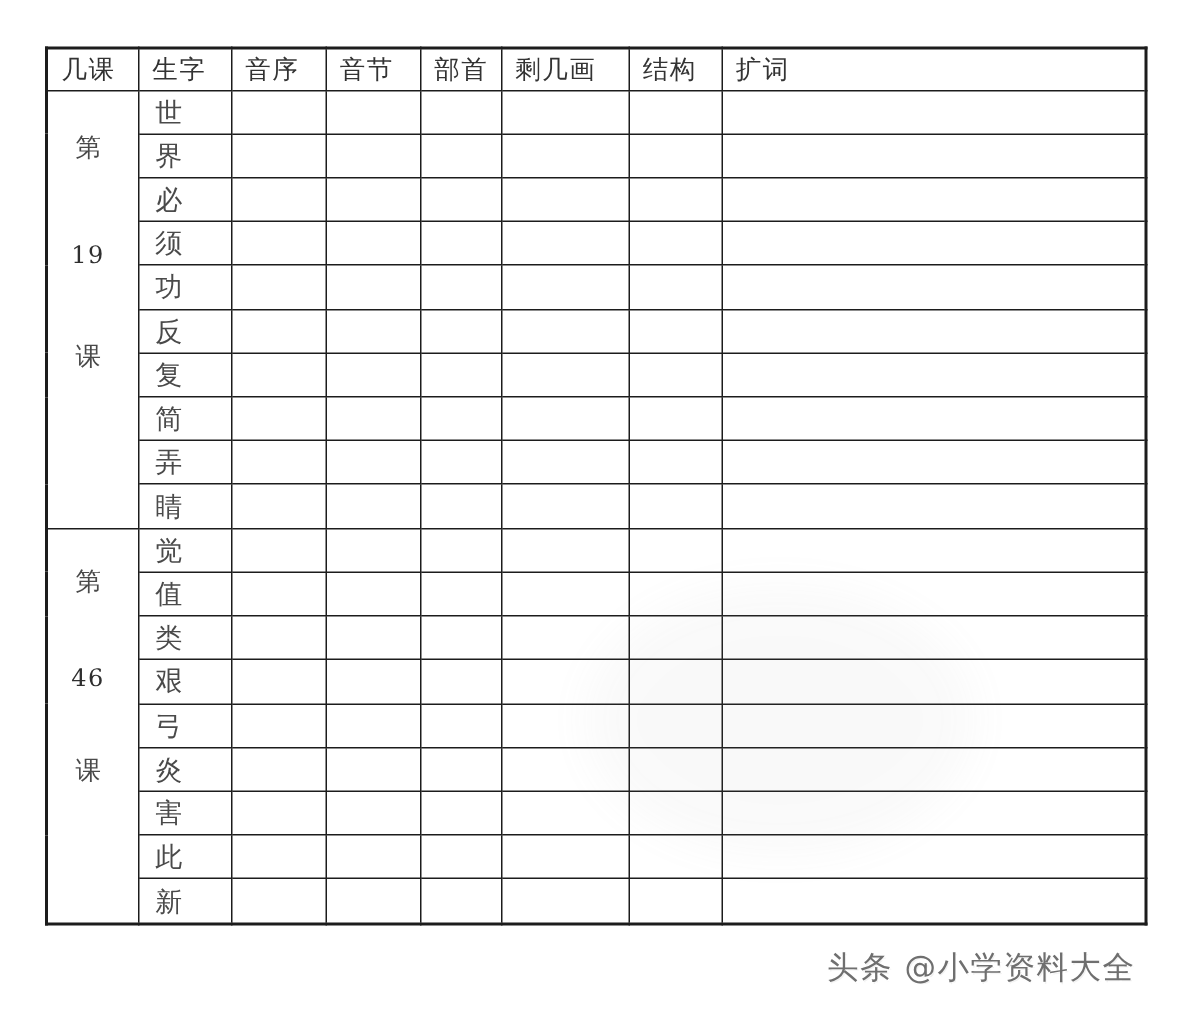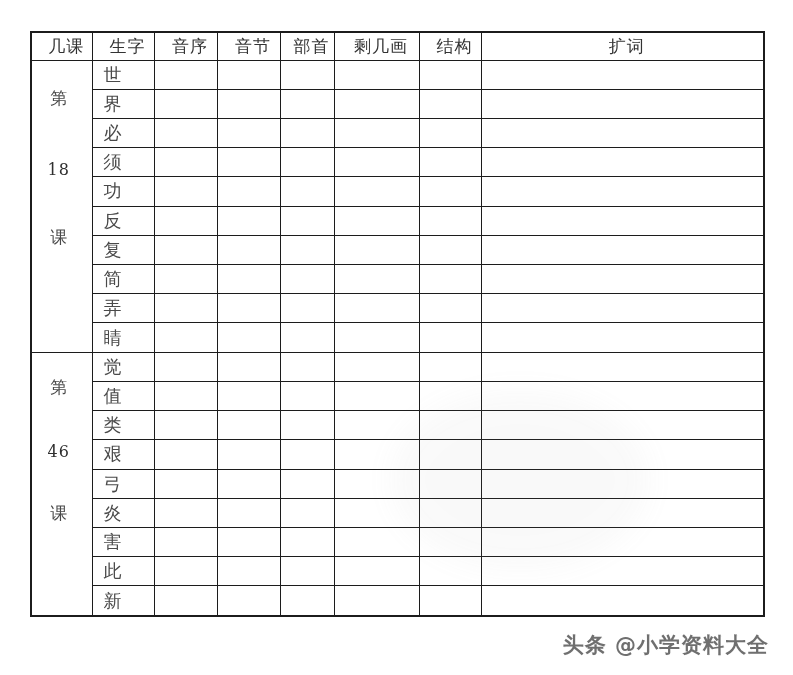--- a/index.html
+++ b/index.html
@@ -30,21 +30,21 @@
     border: 2px solid var(--ink);
   }
   .vocab-table th, .vocab-table td {
     border: 1.5px solid var(--ink);
     vertical-align: middle;
     background: transparent;
   }
   .vocab-table thead tr { height: 28px; }
   .vocab-table th {
     font-weight: normal;
-    text-align: center;
+    text-align: left;
     padding-left: 9px;
     font-size: 17px;
     color: var(--header-ink);
     letter-spacing: 1px;
     white-space: nowrap;
   }
   td.char-cell {
     text-align: left;
     padding-left: 11px;
     font-size: 18px;
@@ -71,23 +71,23 @@
     width: 260px; height: 180px;
     background: #9a9a9a;
     opacity: 0.05;
     border-radius: 50%;
     filter: blur(14px);
     pointer-events: none;
   }
   .footer-watermark {
     position: absolute;
     top: 631px;
-    right: 24px;
+    right: 36px;
     font-size: 21px;
-    font-weight: bold;
+    font-weight: normal;
     color: var(--watermark-ink);
     letter-spacing: 1px;
     text-shadow: 2px 2px 0 #ffffff, 1px 1px 0 #f2f2f2;
     white-space: nowrap;
     font-family: "DejaVu Sans", "Liberation Sans", sans-serif;
   }
 </style>
 </head>
 <body>
 
@@ -113,21 +113,21 @@
           <th>部首</th>
           <th>剩几画</th>
           <th>结构</th>
           <th>扩词</th>
         </tr>
     </thead>
     <tbody>
         <tr>
           <td class="lesson-cell" rowspan="10">
             <span class="lesson-part pos-top">第</span>
-            <span class="lesson-part pos-mid">18</span>
+            <span class="lesson-part pos-mid">19</span>
             <span class="lesson-part pos-bot">课</span>
           </td>
           <td class="char-cell">世</td>
           <td class="blank-cell"></td>
           <td class="blank-cell"></td>
           <td class="blank-cell"></td>
           <td class="blank-cell"></td>
           <td class="blank-cell"></td>
           <td class="blank-cell"></td>
         </tr>

